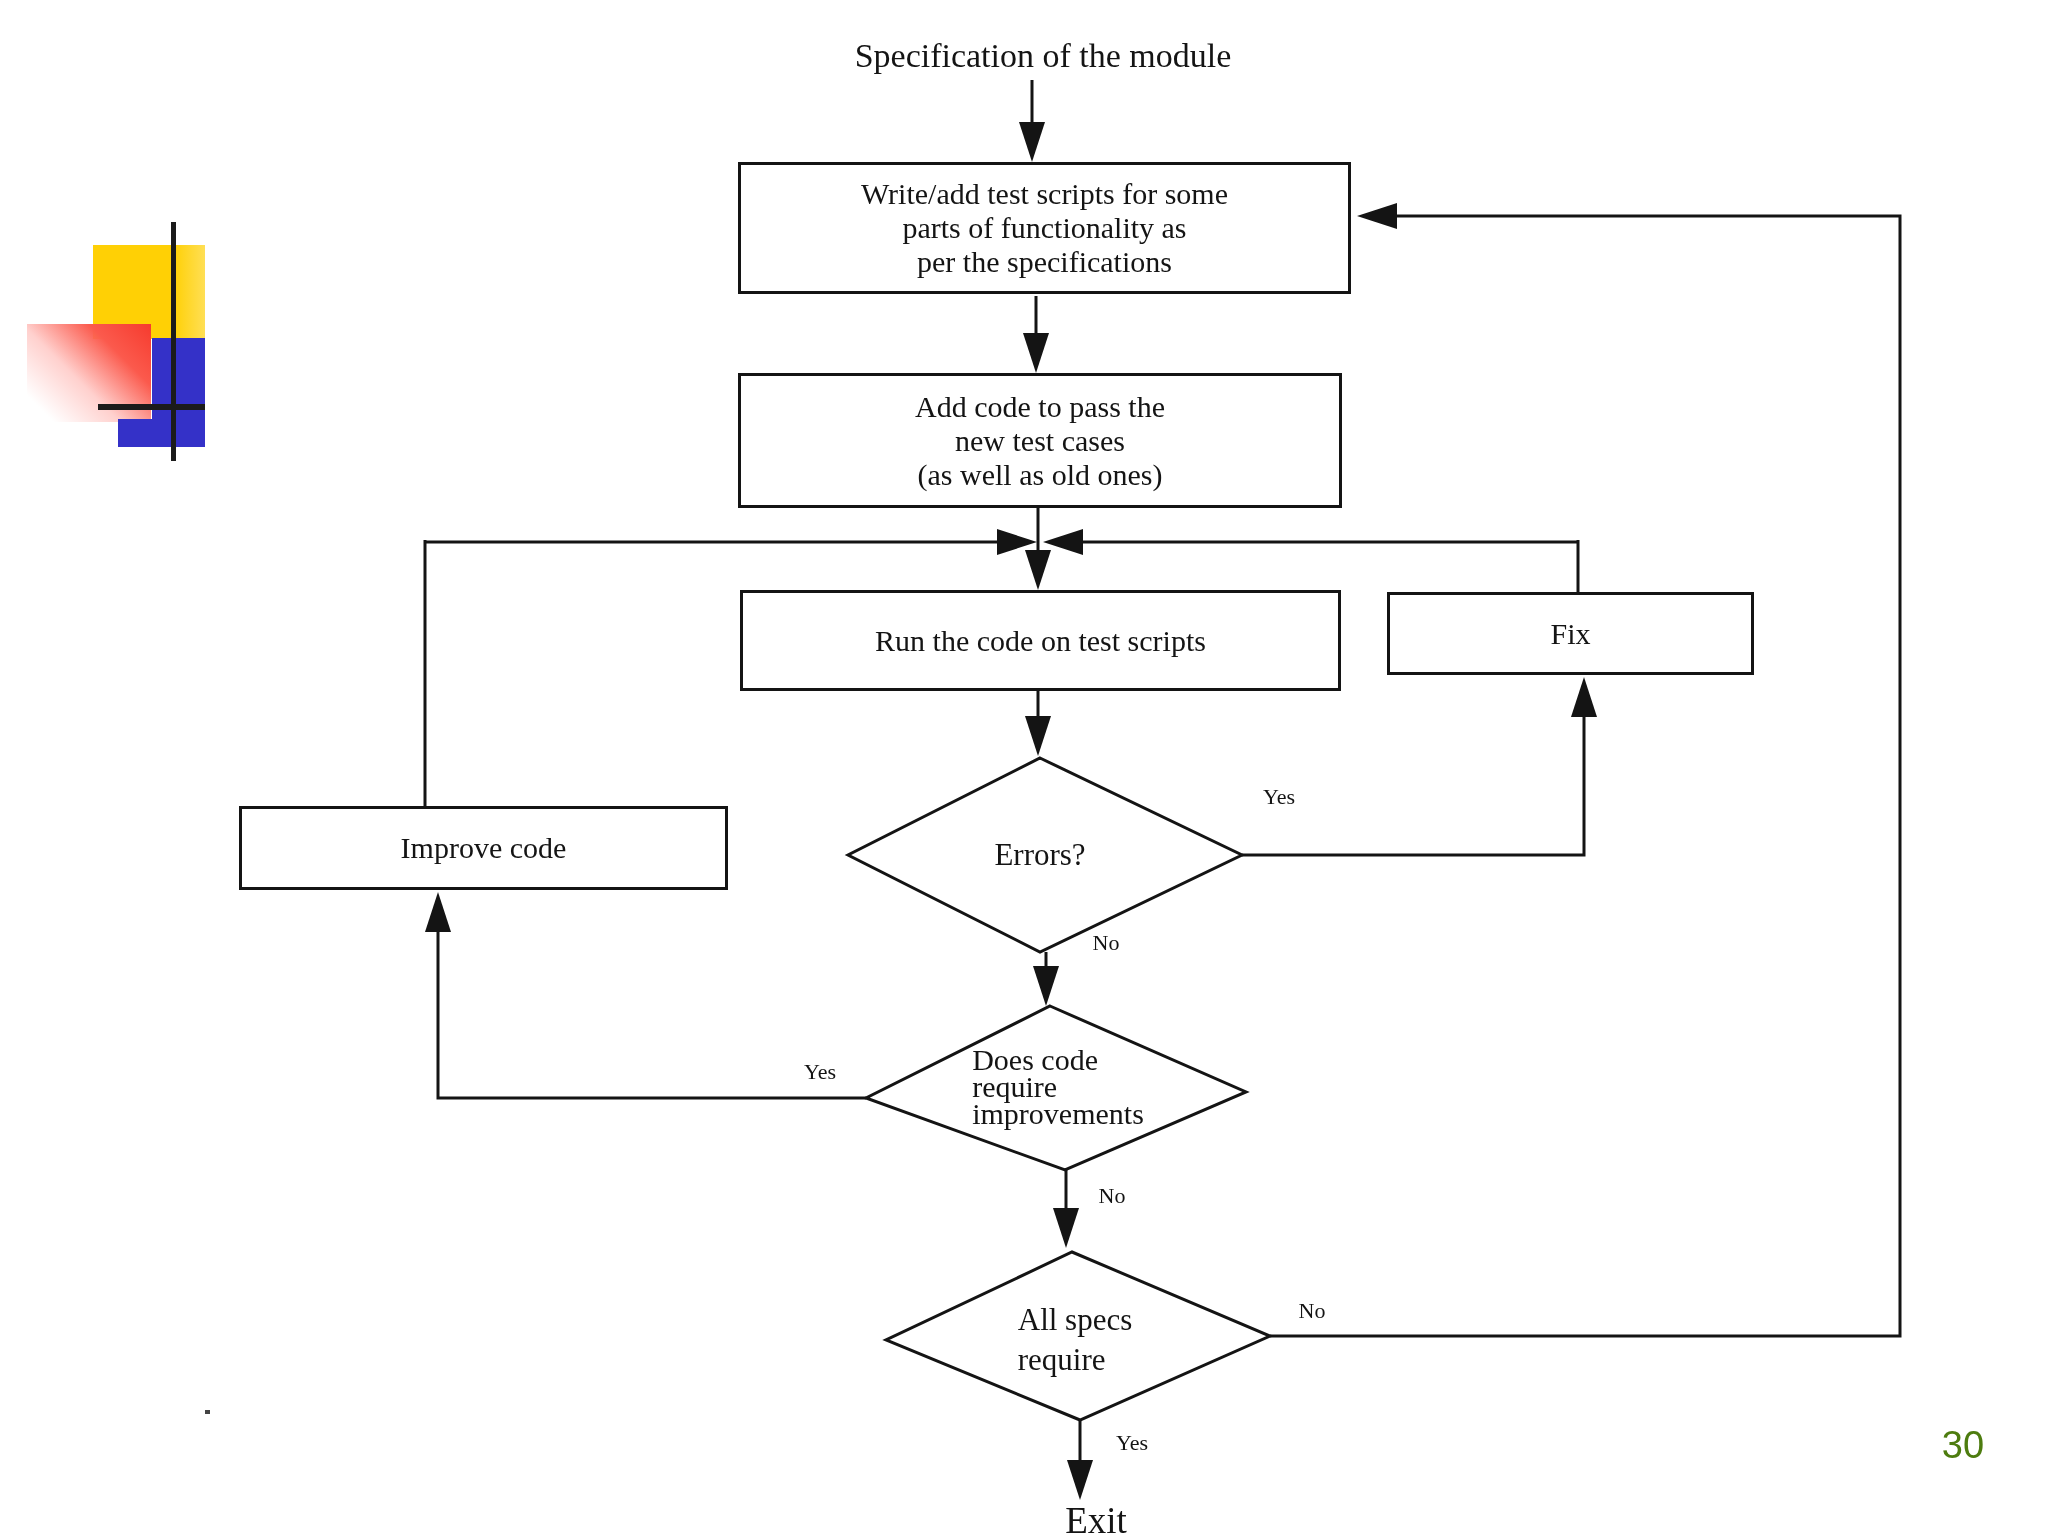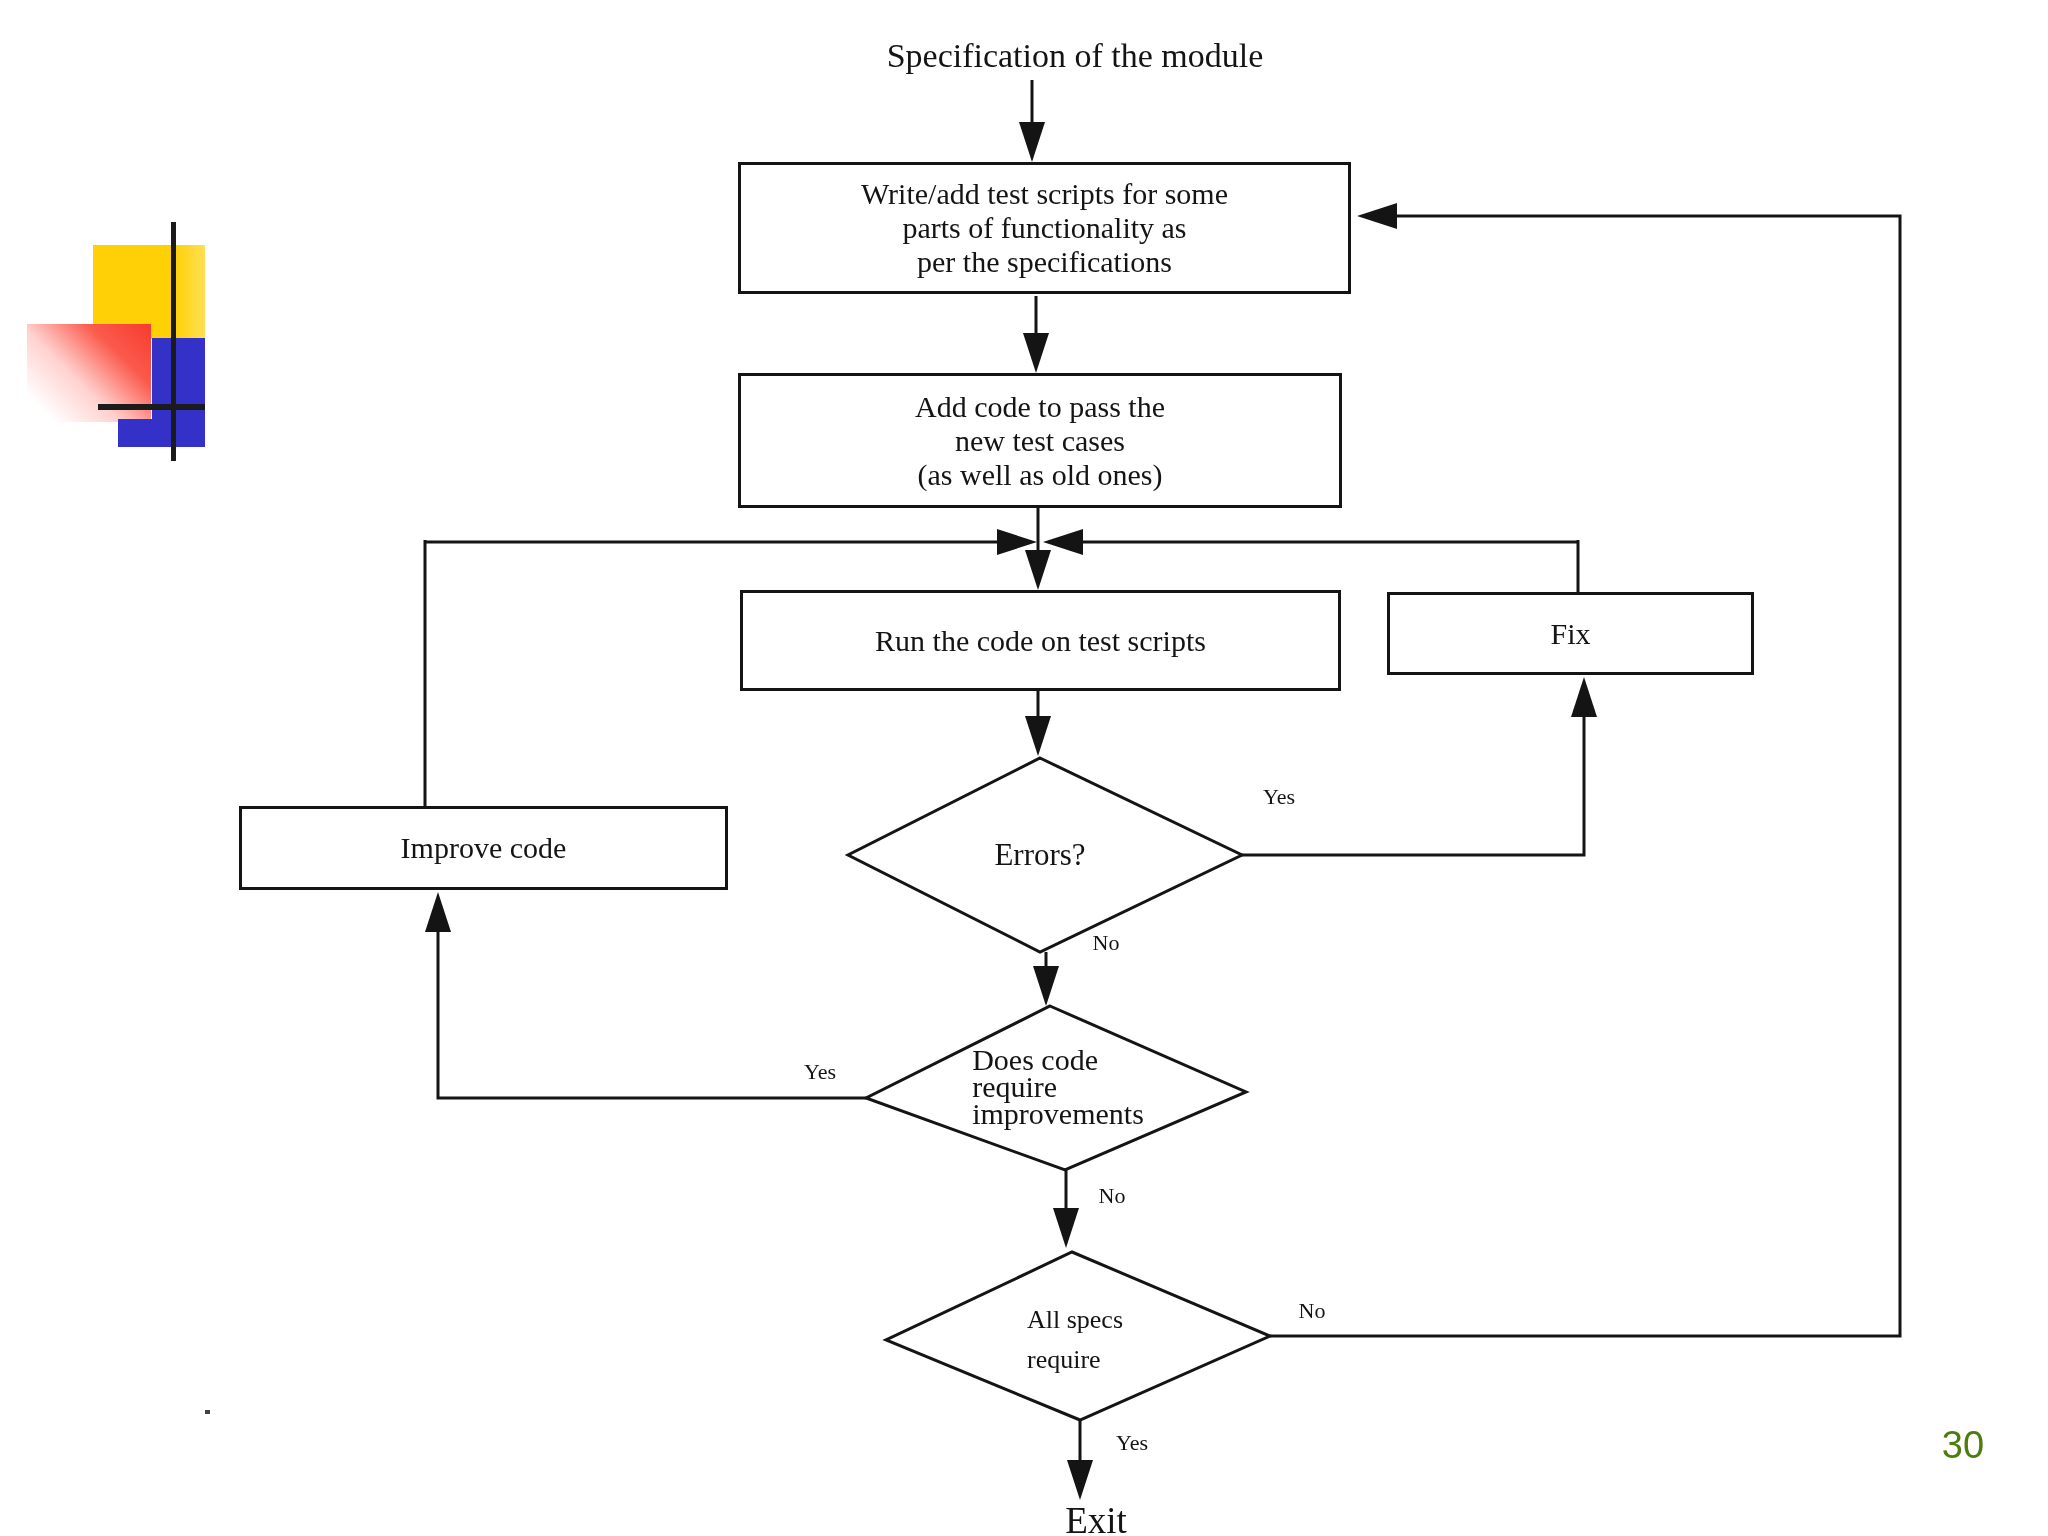--- a/index.html
+++ b/index.html
@@ -36,21 +36,21 @@
   }
   .dtext{
     position:absolute;z-index:3;transform:translate(-50%,-50%);
     text-align:left;white-space:nowrap;font-weight:500;
   }
   .lbl-spec{font-size:34px;}
   .lbl-edge{font-size:22px;}
   .lbl-exit{font-size:37px;}
   .lbl-errors{font-size:31px;}
   .dtext-improvements{font-size:30px;line-height:27px;}
-  .dtext-specs{font-size:26px;line-height:40px;}
+  .dtext-specs{font-size:31px;line-height:40px;}
   .page-num{
     position:absolute;z-index:3;transform:translate(-50%,-50%);
     font-family:"Liberation Sans", sans-serif;font-size:38px;color:#4d7c0f;
   }
   
   .logo-part{position:absolute;z-index:2;}
   .logo-yellow{left:93px;top:245px;width:112px;height:94px;
     background:linear-gradient(90deg,var(--logo-yellow) 72%,#ffdf55 100%);}
   .logo-red{left:27px;top:324px;width:124px;height:98px;
     background:linear-gradient(225deg,var(--logo-red) 0%,#fb5a4d 28%,rgba(255,170,165,0.55) 58%,rgba(255,255,255,0) 88%);}
@@ -109,21 +109,21 @@
       <polygon class="hd" points="1025,716 1051,716 1038,756"></polygon>
       <polygon class="hd" points="1571,717 1597,717 1584,677"></polygon>
       <polygon class="hd" points="1033,966 1059,966 1046,1006"></polygon>
       <polygon class="hd" points="425,932 451,932 438,892"></polygon>
       <polygon class="hd" points="1053,1208 1079,1208 1066,1248"></polygon>
       <polygon class="hd" points="1397,203 1397,229 1357,216"></polygon>
       <polygon class="hd" points="1067,1460 1093,1460 1080,1500"></polygon>
     </g>
   </svg>
 
-  <div class="lbl lbl-spec" style="left:1043px;top:56px;margin-left:32px;">Specification of the module</div>
+  <div class="lbl lbl-spec" style="left:1043px;top:56px;">Specification of the module</div>
 
   <div class="node" style="left:738px;top:373px;width:604px;height:135px;">
     <span>Add code to pass the</span>
     <span>new test cases</span>
     <span>(as well as old ones)</span>
   </div>
 
   <div class="node" style="left:738px;top:162px;width:613px;height:132px;">
     <span>Write/add test scripts for some</span>
     <span>parts of functionality as</span>

